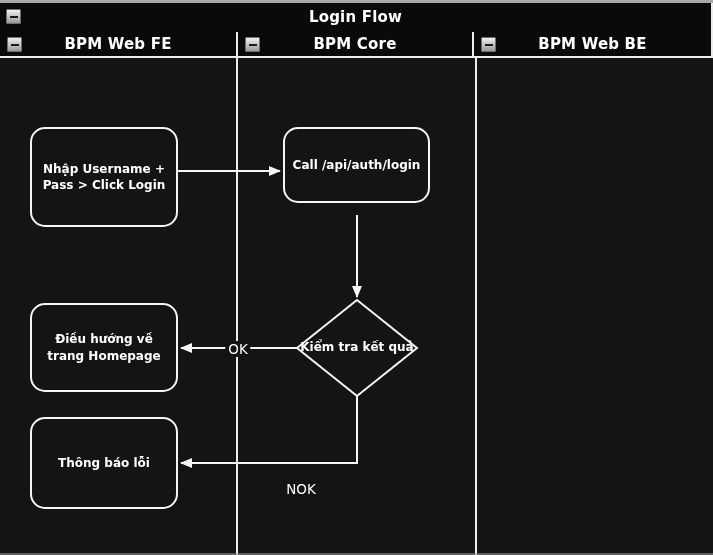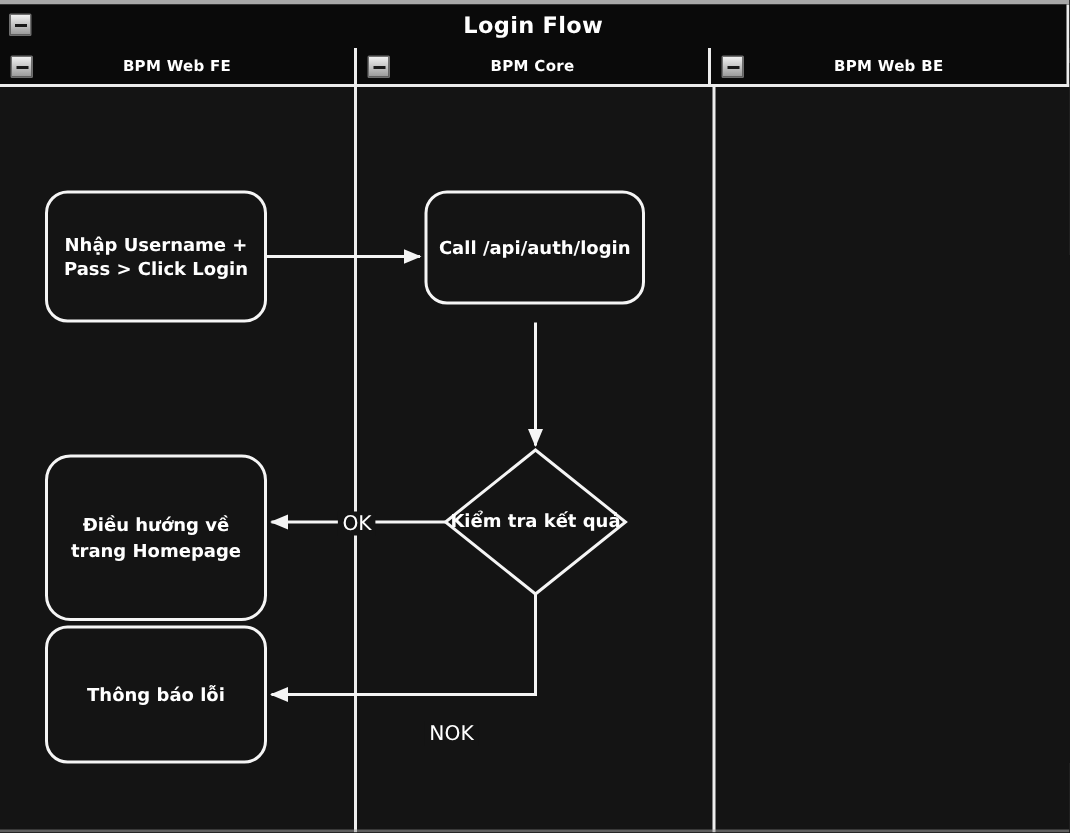--- a/index.html
+++ b/index.html
@@ -23,43 +23,43 @@
     position:absolute;left:0;top:32px;width:713px;height:26px;display:flex;
   }
   .lane-header{
     position:relative;height:26px;background:#0a0a0a;
     border-bottom:2px solid #ededed;border-right:2px solid #ededed;
     box-sizing:border-box;display:flex;align-items:center;justify-content:center;
   }
   .lane-header.l1{width:238px;}
   .lane-header.l2{width:239px;}
   .lane-header.l3{width:236px;}
-  .lane-title{font-size:10px;font-weight:bold;letter-spacing:.2px;}
+  .lane-title{font-size:15px;font-weight:bold;letter-spacing:.2px;}
   .collapse-btn{
     width:15px;height:15px;box-sizing:border-box;
     background:linear-gradient(180deg,#f0f0f0 0%,#c9c9c9 45%,#9a9a9a 100%);
     border:1px solid #6f6f6f;border-radius:1px;
     display:flex;align-items:center;justify-content:center;cursor:pointer;
   }
   .collapse-btn .minus{display:block;width:8px;height:2px;background:#1a1a1a;}
   .title-bar .collapse-btn{position:absolute;left:6px;top:6px;}
   .lane-header .collapse-btn{position:absolute;left:7px;top:5px;}
   .lane-divider{position:absolute;top:58px;width:2px;height:497px;background:#ededed;}
   .lane-divider.d1{left:236px;}
   .lane-divider.d2{left:475px;}
   .bottom-border{position:absolute;left:0;top:553px;width:713px;height:2px;background:#9a9a9a;opacity:.55;}
   .node{
     position:absolute;box-sizing:border-box;background:#141414;
     border:2px solid #f5f5f5;border-radius:15px;
     display:flex;align-items:center;justify-content:center;text-align:center;
     font-size:12px;font-weight:bold;line-height:1.35;padding:4px 5px;cursor:pointer;
   }
-  .node.fe-input{left:30px;top:127px;width:148px;height:88px;}
+  .node.fe-input{left:30px;top:127px;width:148px;height:100px;}
   .node.be-call{left:283px;top:127px;width:147px;height:76px;}
-  .node.fe-home{left:30px;top:303px;width:148px;height:111px;border-radius:17px;}
+  .node.fe-home{left:30px;top:303px;width:148px;height:89px;}
   .node.fe-error{left:30px;top:417px;width:148px;height:92px;}
   .edges-svg{position:absolute;left:0;top:0;width:713px;height:555px;pointer-events:none;}
   .edges-svg .shape{pointer-events:auto;cursor:pointer;}
   .diamond-label{
     position:absolute;left:292px;top:340px;width:130px;text-align:center;
     font-size:12px;font-weight:bold;pointer-events:none;
   }
   .edge-label{
     position:absolute;transform:translate(-50%,-50%);
     background:#141414;padding:0 3px;font-size:13.5px;font-weight:normal;

